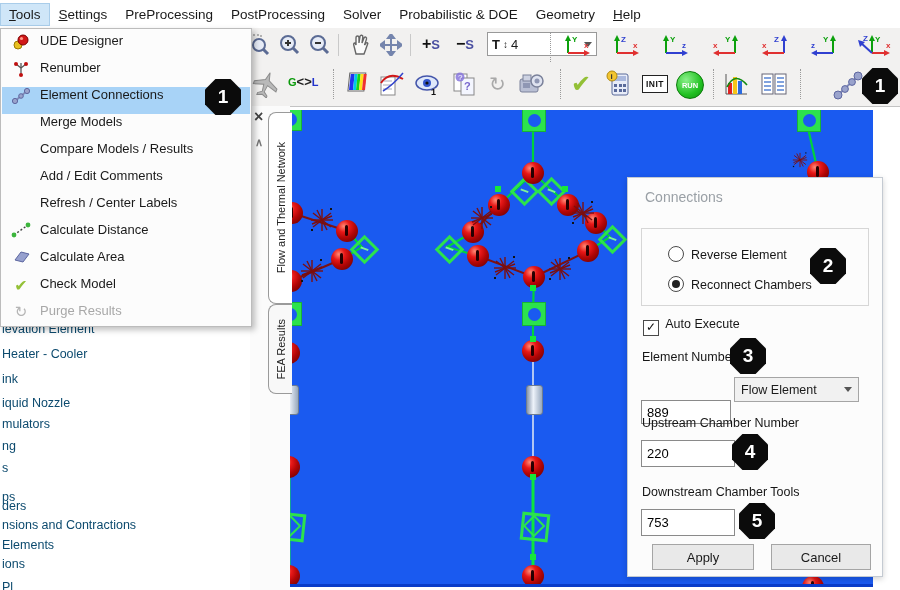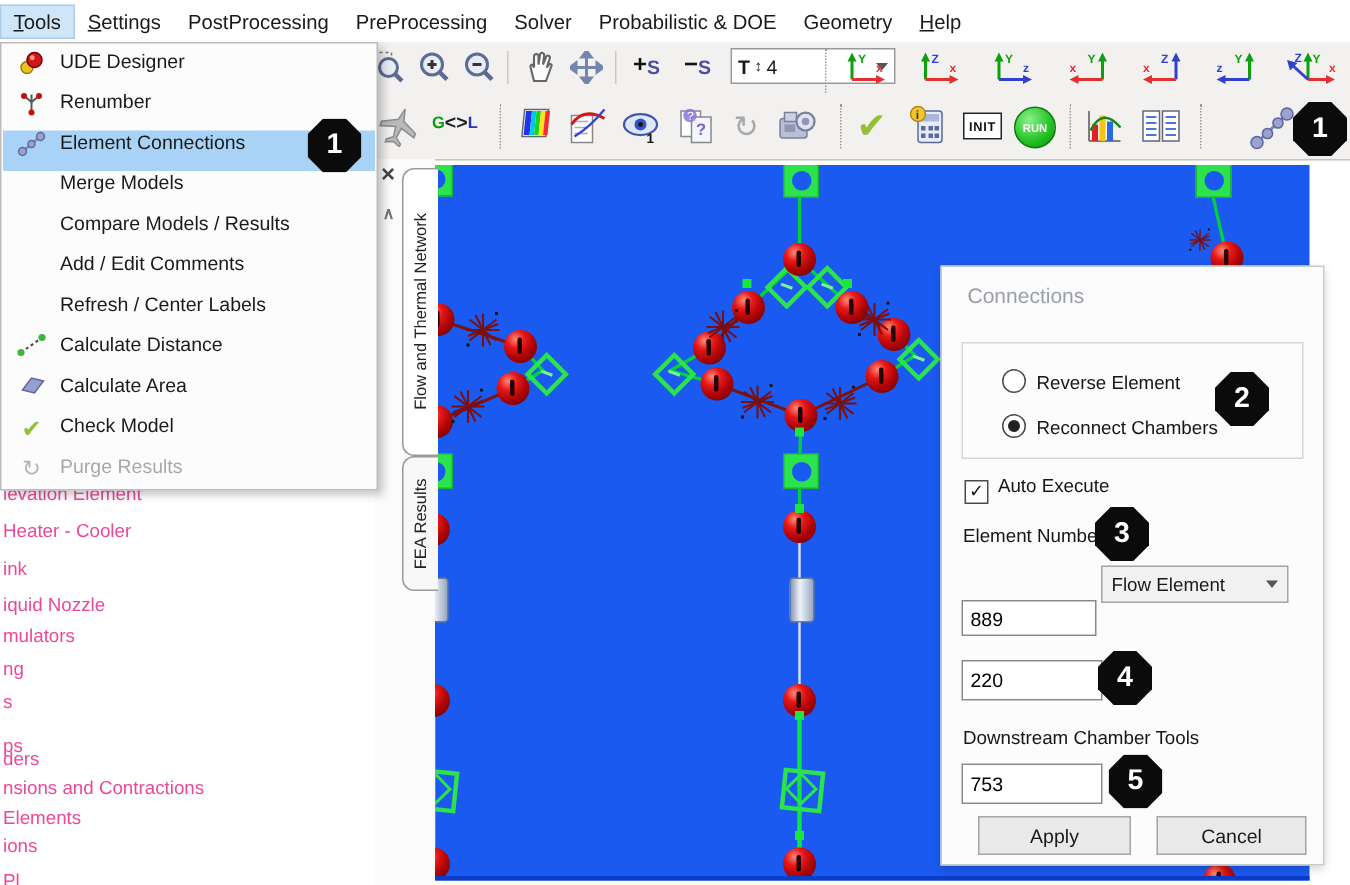--- a/index.html
+++ b/index.html
@@ -28,21 +28,21 @@
   .initbox{border:1.5px solid #222;background:#fff;font-size:8.5px;font-weight:bold;
            padding:3px 3px;color:#111;letter-spacing:.5px;}
   .runball{width:26px;height:26px;border-radius:50%;border:1.5px solid #0a7a0a;
            background:radial-gradient(circle at 35% 30%,#8af08a,#22c122 60%,#0f8f0f);
            color:#fff;font-size:7.5px;font-weight:bold;display:flex;align-items:center;justify-content:center;}
   .gl{font-size:11px;font-weight:bold;}
   .gl .g{color:#0a9a0a;} .gl .ang{color:#222;font-size:13px;} .gl .l{color:#2233cc;}
   
   #leftpanel{position:absolute;left:0;top:106px;width:250px;height:484px;background:#fff;
              border-right:1px solid #d8d8d8;overflow:hidden;}
-  .sbitem{position:absolute;left:2px;font-size:12.5px;white-space:nowrap;color:#ec4899;}
+  .sbitem{position:absolute;left:2px;font-size:12.5px;white-space:nowrap;color:#0c4a6e;}
   #panelbtns{position:absolute;left:250px;top:106px;width:40px;height:484px;background:#fbfbfb;}
   .pbx{position:absolute;font-weight:bold;color:#444;cursor:default;}
   
   .vtab{position:absolute;left:268px;width:23px;background:#f8f8f8;border:1px solid #9a9a9a;
         border-right:none;border-radius:8px 0 0 8px;display:flex;align-items:center;
         justify-content:center;z-index:8;}
   .vtab span{writing-mode:vertical-rl;transform:rotate(180deg);font-size:11px;color:#222;white-space:nowrap;}
   
   #canvas{position:absolute;left:290px;top:110px;width:583px;height:474px;background:#1a5af0;
           overflow:hidden;z-index:1;border-bottom:3px solid #0a3cc8;}
@@ -94,22 +94,22 @@
          font-weight:bold;display:flex;align-items:center;justify-content:center;z-index:60;
          clip-path:polygon(29% 0%,71% 0%,100% 29%,100% 71%,71% 100%,29% 100%,0% 71%,0% 29%);}
   .axl{font-size:8px;font-weight:bold;}
 </style>
 </head>
 <body>
 
 <div id="menubar">
   <span class="mbitem accel active">Tools</span>
   <span class="mbitem accel">Settings</span>
+  <span class="mbitem">PreProcessing</span>
   <span class="mbitem">PostProcessing</span>
-  <span class="mbitem">PreProcessing</span>
   <span class="mbitem">Solver</span>
   <span class="mbitem">Probabilistic &amp; DOE</span>
   <span class="mbitem">Geometry</span>
   <span class="mbitem accel">Help</span>
 </div>
 
 <div id="toolbar1">
   <div class="tbi" style="left:248px;top:6px">
     <svg width="22" height="22">
         <rect x="1" y="1" width="12" height="11" fill="none" stroke="#777" stroke-dasharray="2,2"></rect>
@@ -602,20 +602,21 @@
   <div class="dlbl" style="left:15px;top:139px">
     <span class="chk">✓</span>&nbsp;
     <span>Auto Execute</span>
   </div>
   <div class="dlbl" style="left:14px;top:172px">Element Number</div>
   <input class="txt" style="left: 13px; top: 199px; width: 90px; margin-top: 23px;" value="889">
   <div class="dcombo" style="left:106px;top:199px;width:125px">
     <span>Flow Element</span>
     <span class="dntri"></span>
   </div>
+  <div class="dlbl" style="left:14px;top:238px">Upstream Chamber Number</div>
   <input class="txt" style="left: 13px; top: 262px; width: 94px; height: 27px;" value="220">
   <div class="dlbl" style="left:14px;top:307px">Downstream Chamber Tools</div>
   <input class="txt" style="left: 13px; top: 331px; width: 94px; height: 27px;" value="753">
   <div class="dbtn" style="left:24px;top:366px;width:102px">Apply</div>
   <div class="dbtn" style="left:143px;top:366px;width:100px">Cancel</div>
 </div>
 
 <div class="badge" style="left:205px;top:79px">1</div>
 <div class="badge" style="left:862px;top:68px">1</div>
 <div class="badge" style="left:810px;top:248px">2</div>

